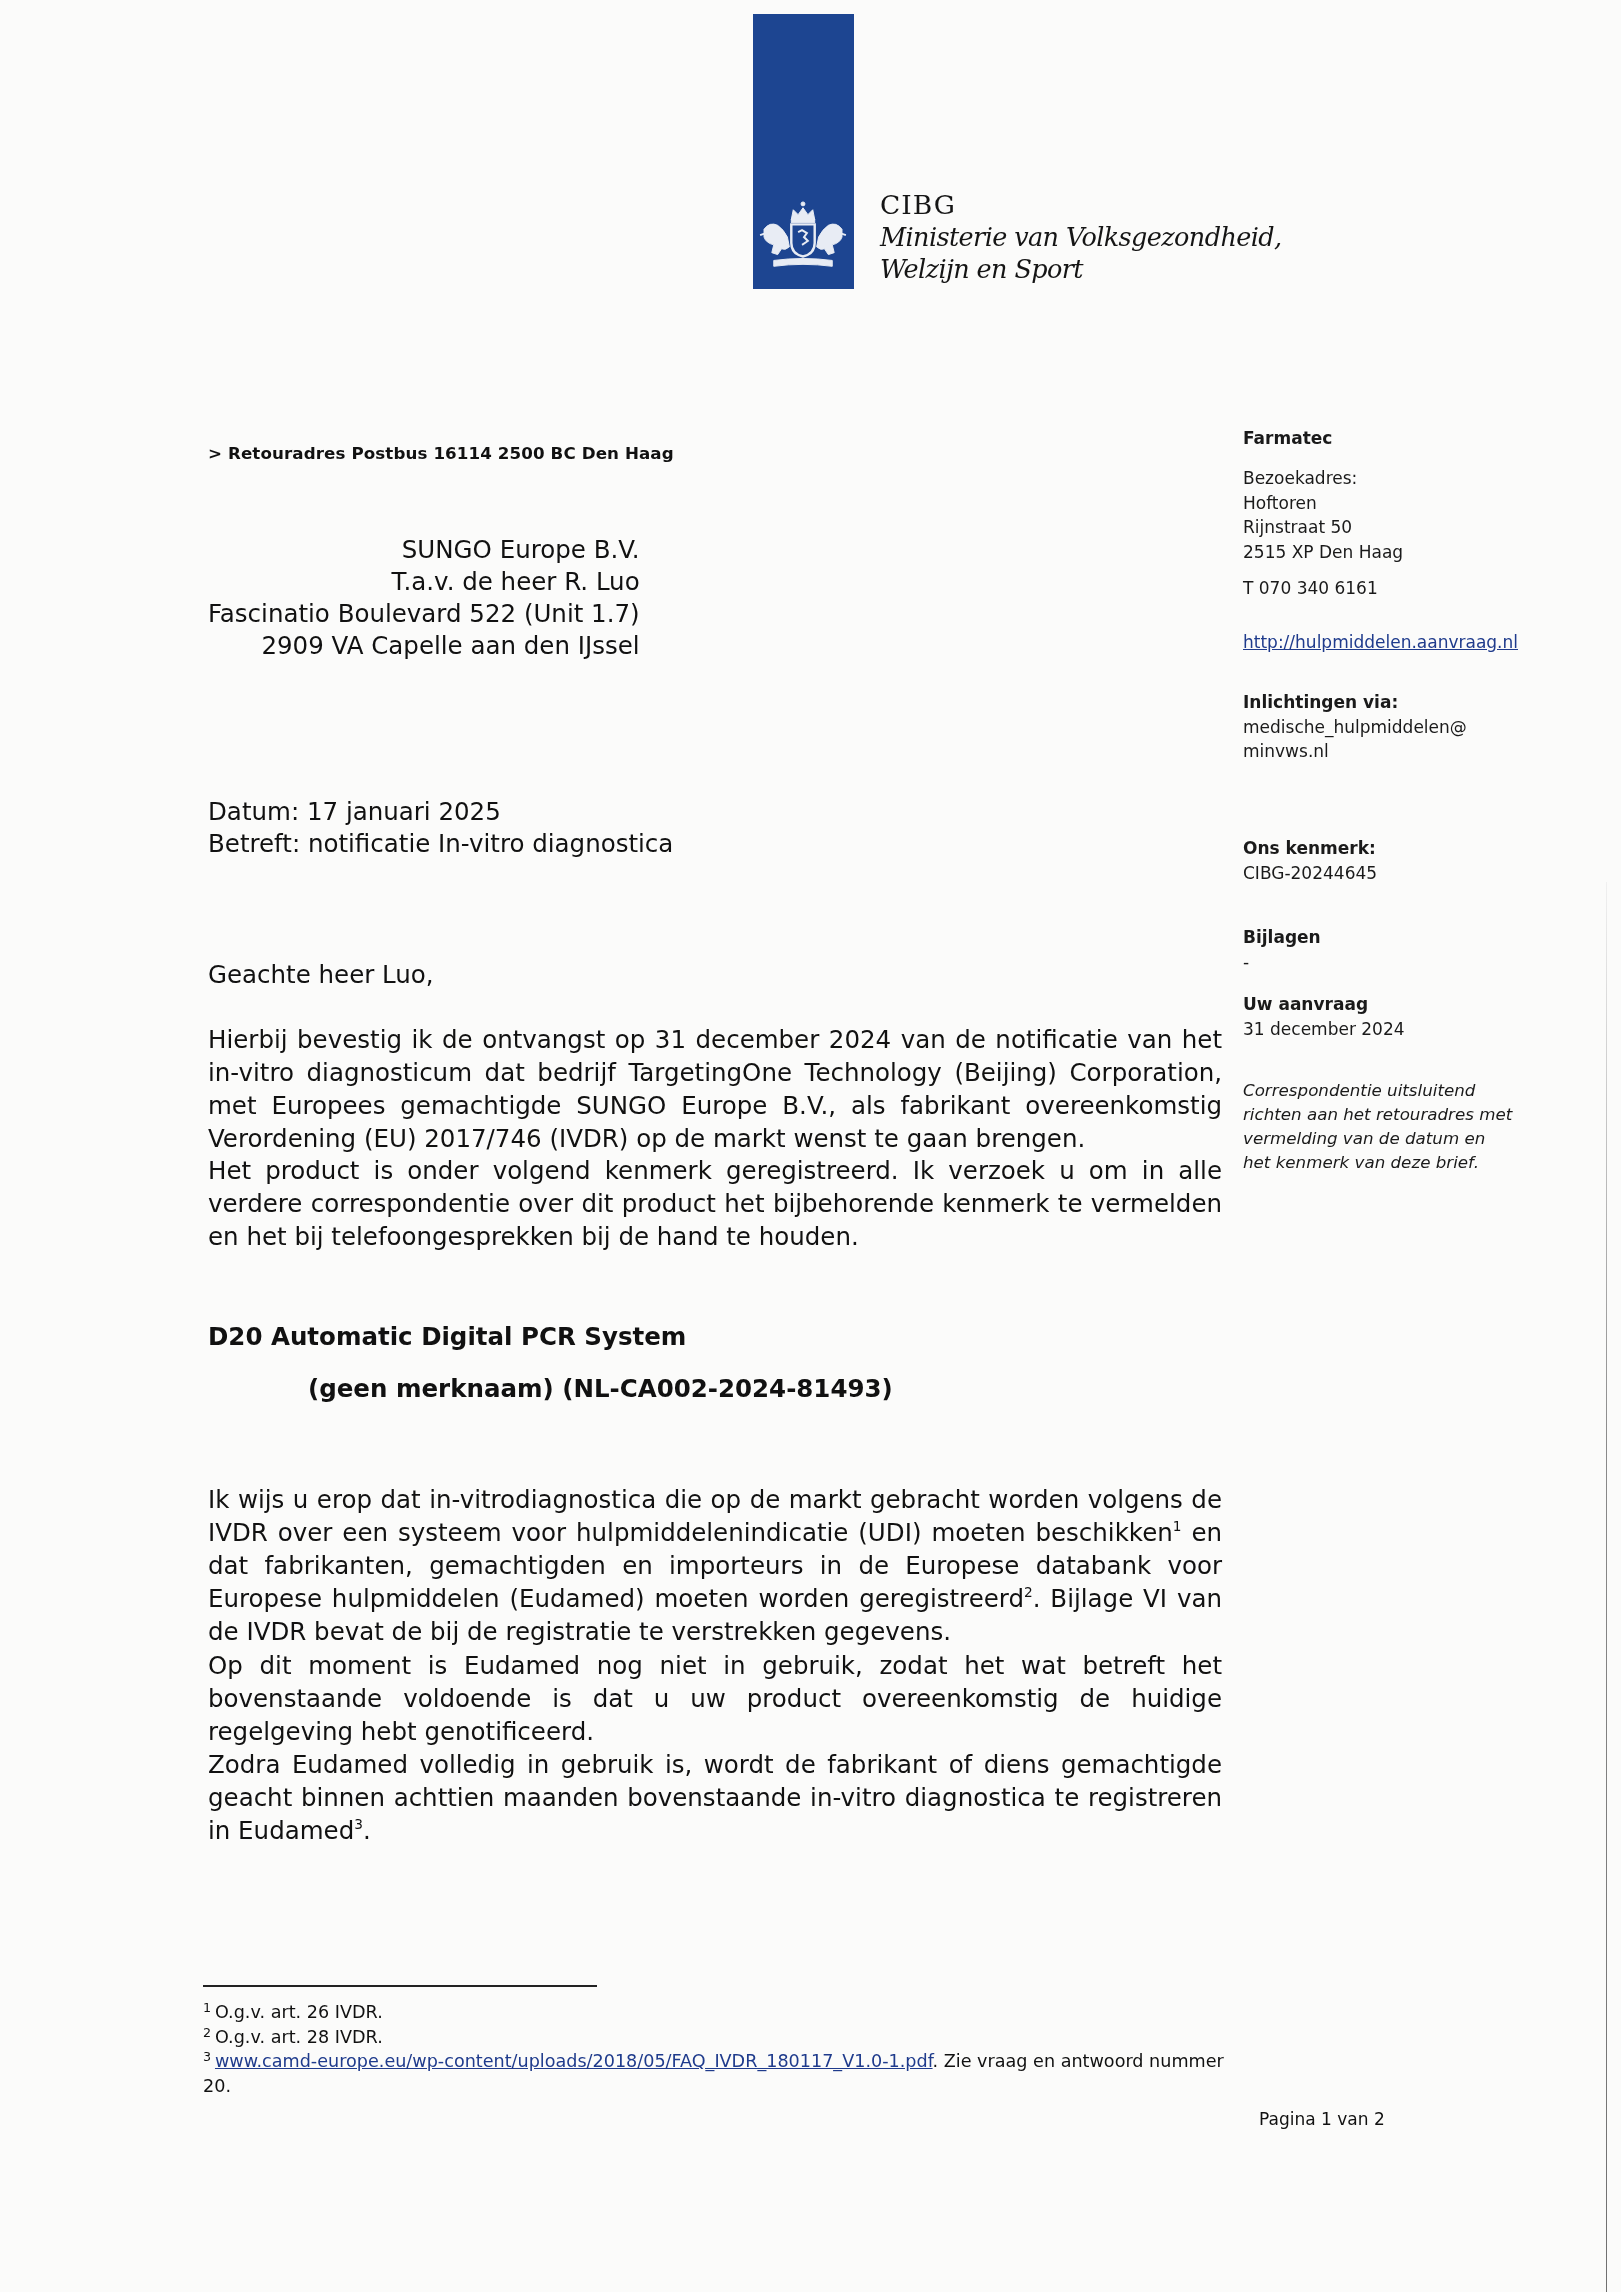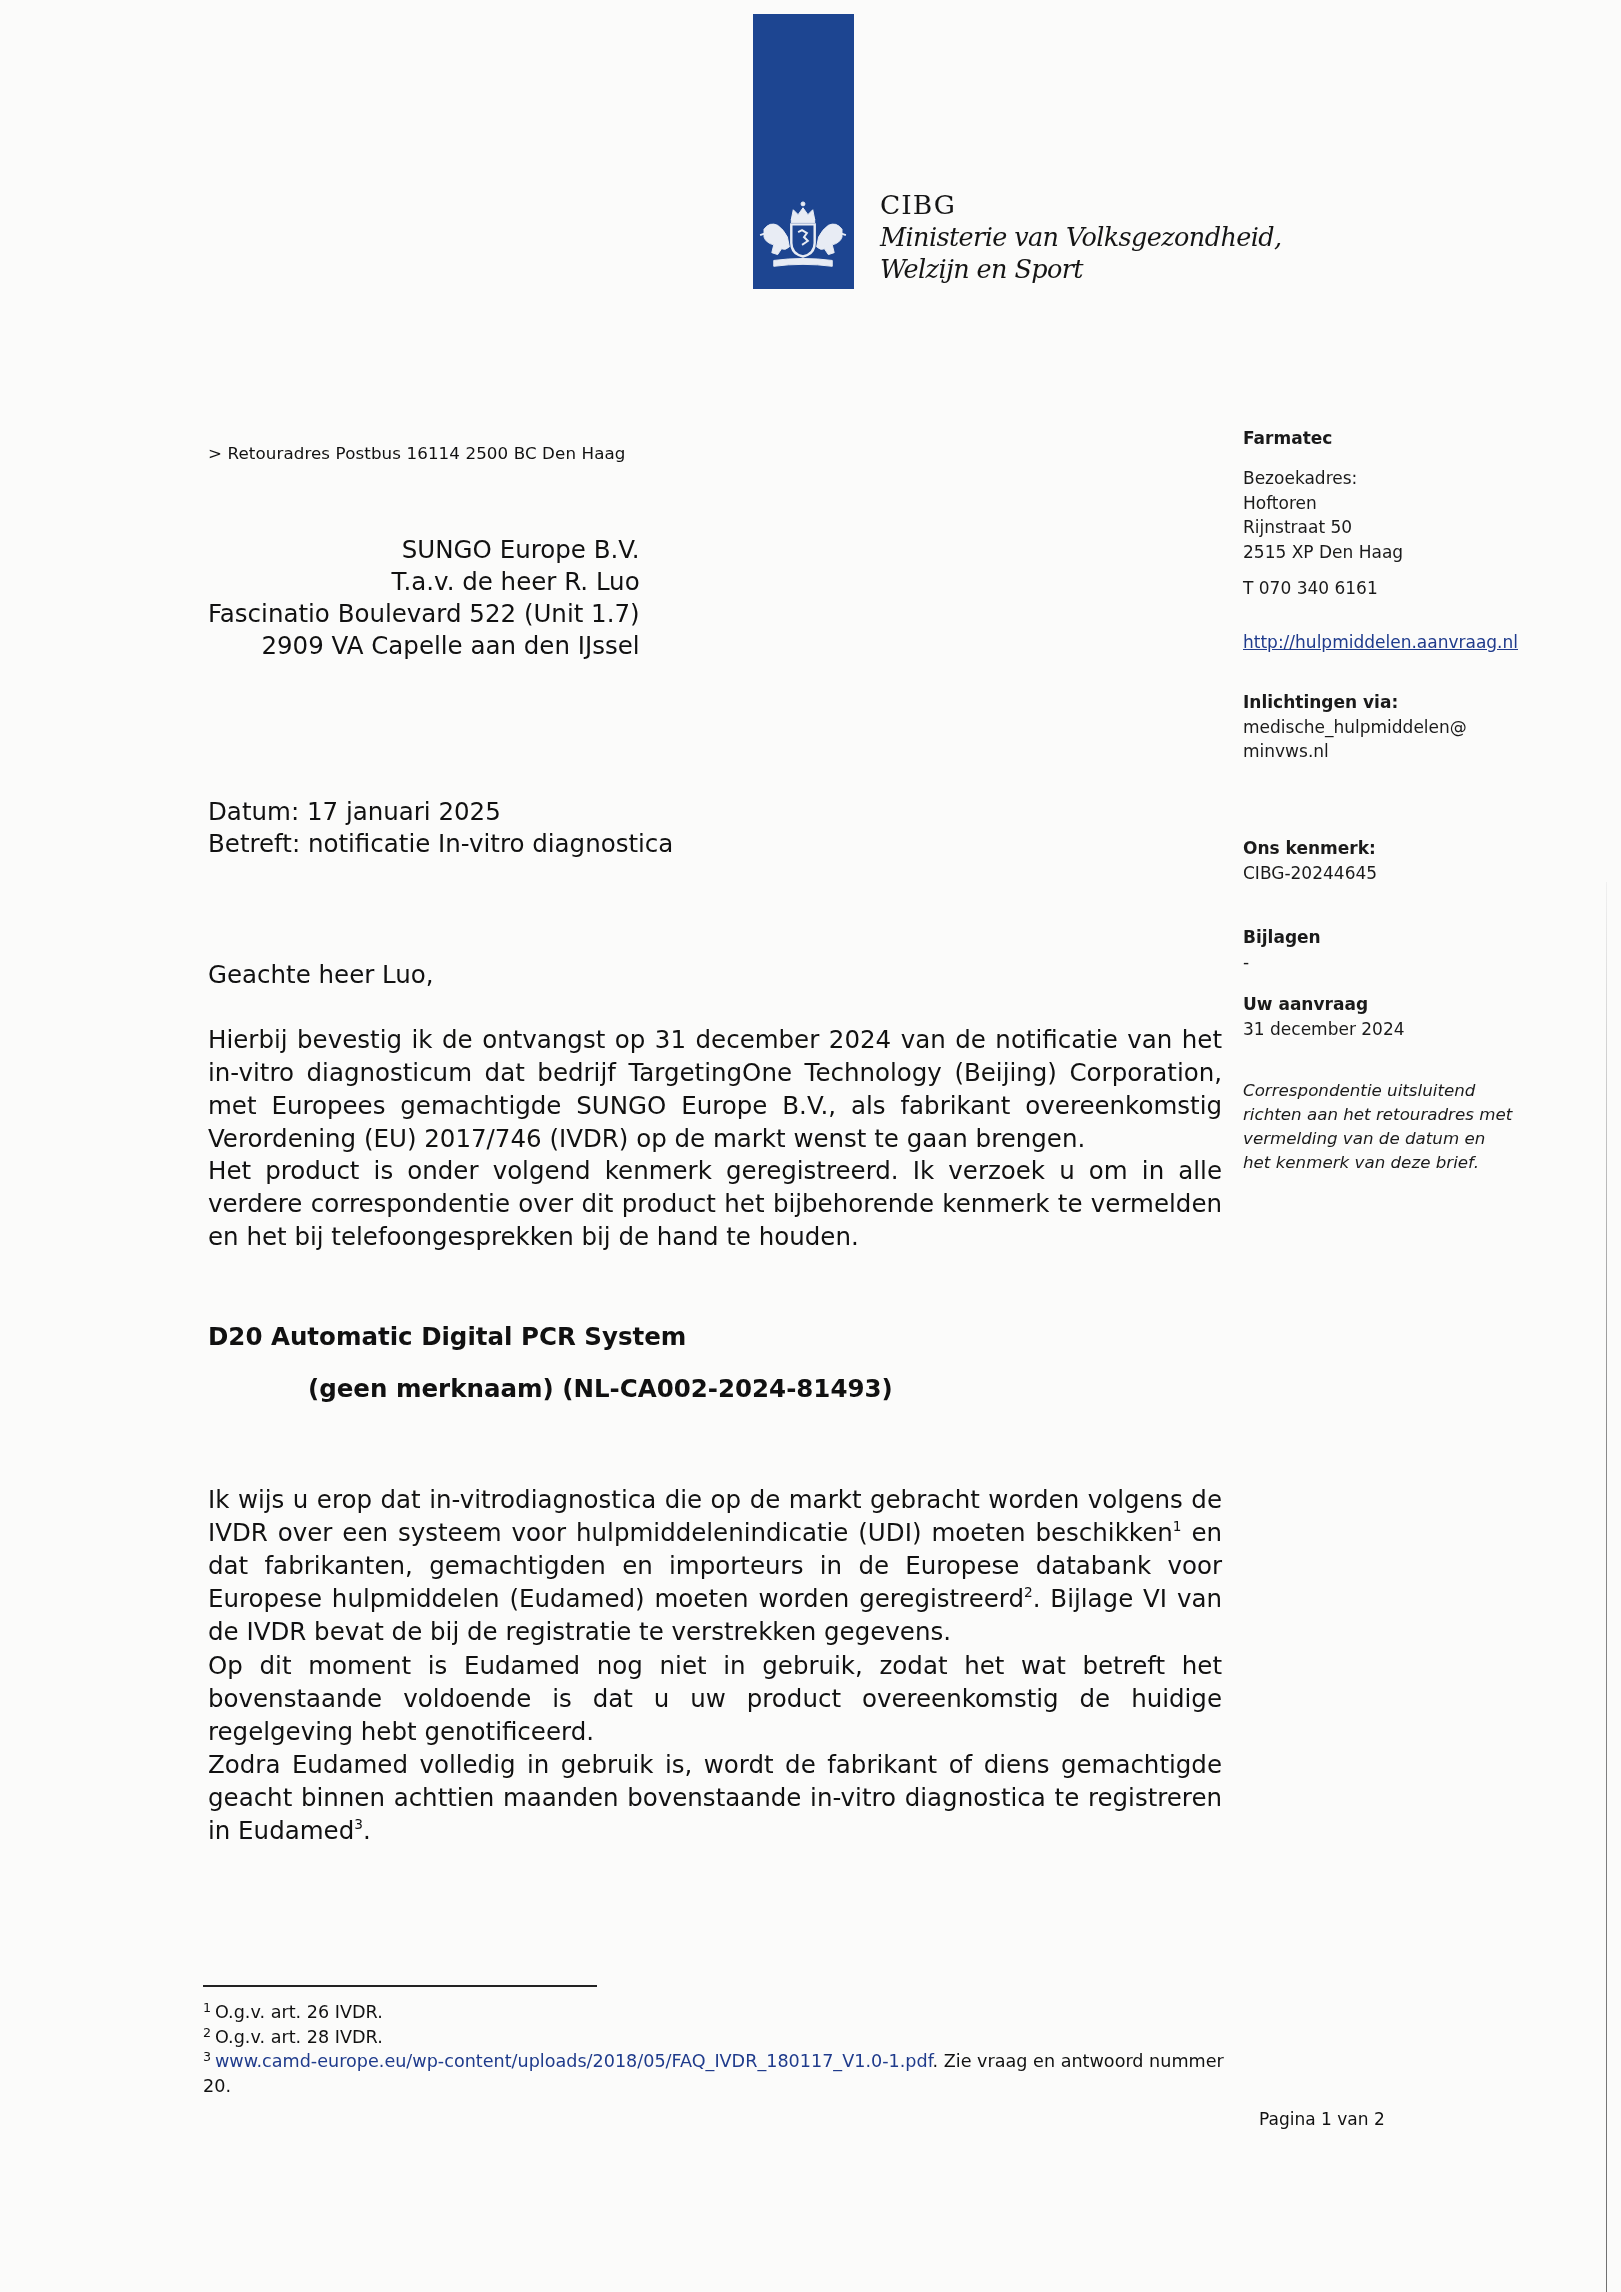--- a/index.html
+++ b/index.html
@@ -14,21 +14,21 @@
   #logo-bar {
     left: 753px; top: 13.7px; width: 101px; height: 275px;
     background: #1d4591;
   }
   #crest { position: absolute; left: 2.9px; top: 186px; width: 94px; height: 78px; }
   #logo-text { left: 880px; top: 188px; color: #151515; }
   #logo-org { font-family: "DejaVu Serif", serif; font-size: 26.5px; letter-spacing: 1px; line-height: 33px; }
   .logo-min { font-family: "DejaVu Serif", serif; font-style: italic; font-size: 25.5px; line-height: 32px; letter-spacing: -0.6px; }
 
   
-  #return-address { left: 208px; top: 443px; font-size: 16.7px; letter-spacing: 0.1px; }
+  #return-address { left: 208px; top: 443px; font-size: 16.7px; letter-spacing: 0.1px; font-weight: bold; }
   #recipient { left: 208px; top: 534px; font-size: 24.5px; line-height: 32px; text-align: right; }
   #meta { left: 208px; top: 796px; font-size: 24.5px; line-height: 32px; }
   #salutation { left: 208px; top: 960px; font-size: 24.5px; }
 
   .para {
     left: 208px; width: 1014px; font-size: 24.5px; line-height: 33px;
     text-align: justify; text-align-last: left;
   }
   .para sup { font-size: 13.7px; line-height: 0; vertical-align: 9.8px; }
   #p1 { top: 1023px; }
@@ -36,21 +36,21 @@
   #product-title { left: 208px; top: 1321px; font-size: 24.5px; font-weight: bold; line-height: 32px; }
   #product-sub { padding-left: 100px; display: block; margin-top: 20px; }
   #p3 { top: 1451px; margin-top: 32px; }
   #p4 { top: 1615px; margin-top: 34px; }
   #p5 { top: 1748px; }
 
   
   #fn-rule { left: 203px; top: 1985px; width: 394px; height: 2px; background: #222; }
   #footnotes { left: 203px; top: 2000px; font-size: 17.6px; line-height: 24.5px; width: 1039px; }
   #footnotes sup { font-size: 12.7px; vertical-align: 5.9px; line-height: 0; margin-right: 3.9px; }
-  .fn-link { color: #1f3b8c; }
+  .fn-link { color: #1f3b8c; text-decoration: underline; }
 
   
   #sidebar { left: 1243px; top: 0; width: 314px; font-size: 17px; line-height: 24.5px; color: #1a1a1a; }
   .sb-head { font-weight: bold; }
   .sb-link { color: #1f3b8c; text-decoration: underline; }
   .sb-note { font-style: italic; font-size: 16.7px; line-height: 24px; }
 
   #page-number { left: 1259px; top: 2109px; font-size: 17px; }
 
   #scan-edge { left: 1606px; top: 882px; width: 1px; height: 1410px;

